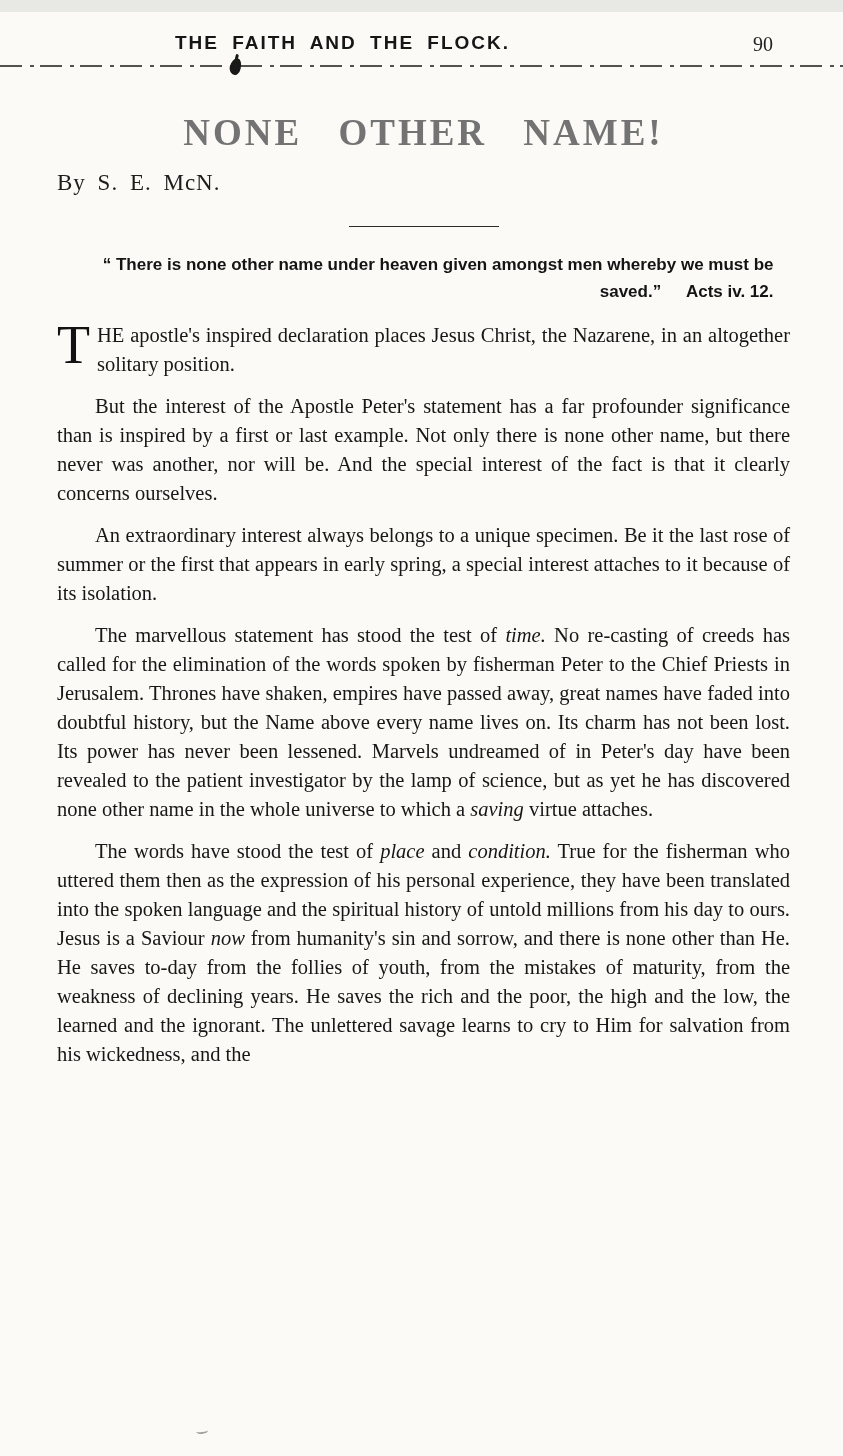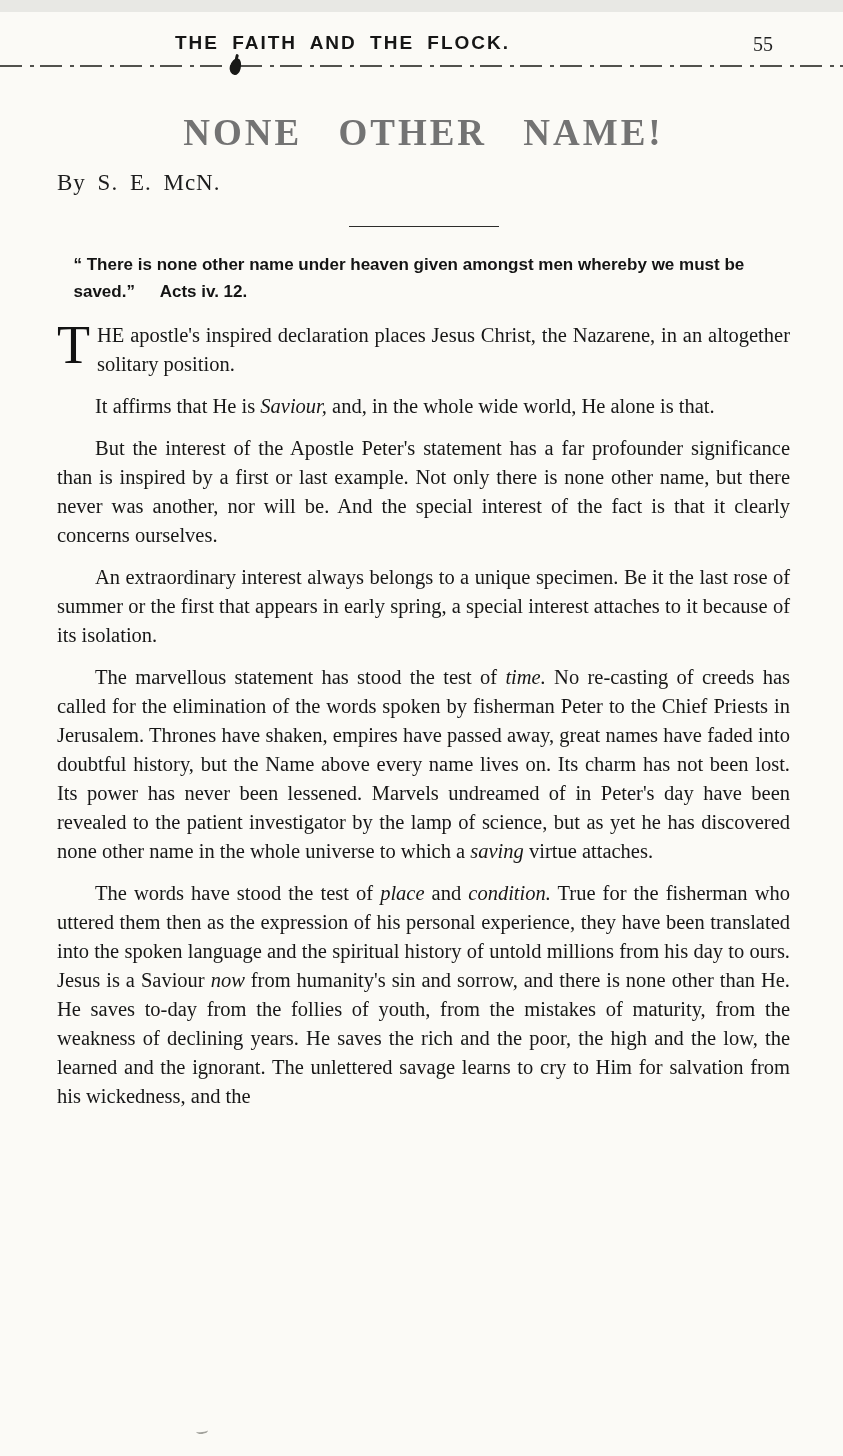--- a/index.html
+++ b/index.html
@@ -99,21 +99,21 @@
   .separator{
     display:block;
     margin:30px auto 0;
     width:150px;
     border:none;
     border-top:1.6px solid #2c2c2a;
   }
   .epigraph{
     margin:24px auto 0;
     max-width:700px;
-    text-align:left;
+    text-align:right;
     font-family:"Liberation Sans", sans-serif;
     font-weight:700;
     font-size:17px;
     line-height:27px;
     color:#141414;
   }
   .epigraph-ref{
     margin-left:20px;
     white-space:nowrap;
   }
@@ -154,41 +154,40 @@
     opacity:.8;
   }
 </style>
 </head>
 <body>
 
 <div class="page">
 
   <header class="running-head">
     <span class="head-title">THE FAITH AND THE FLOCK.</span>
-    <span class="page-number">55</span>
+    <span class="page-number">90</span>
   </header>
 
   <div class="head-rule"></div>
   <div class="ink-blot"></div>
 
   <main class="article">
     <h1 class="title">NONE OTHER NAME!</h1>
 
     <div class="byline">By S. E. McN.</div>
 
     <hr class="separator">
 
     <div class="epigraph">
       <span>“ There is none other name under heaven given amongst men whereby we must be saved.”</span>
       <span class="epigraph-ref">Acts iv. 12.</span>
     </div>
 
     <div class="body-text" id="paragraphs">
         <p class="body-para first"><span class="drop-cap">T</span><span>HE apostle's inspired declaration places Jesus Christ, the Nazarene, in an altogether solitary position.</span></p>
-        <p class="body-para"><span>It affirms that He is </span><em>Saviour,</em><span> and, in the whole wide world, He alone is that.</span></p>
         <p class="body-para"><span>But the interest of the Apostle Peter's statement has a far profounder significance than is inspired by a first or last example. Not only there is none other name, but there never was another, nor will be. And the special interest of the fact is that it clearly concerns ourselves.</span></p>
         <p class="body-para"><span>An extraordinary interest always belongs to a unique specimen. Be it the last rose of summer or the first that appears in early spring, a special interest attaches to it because of its isolation.</span></p>
         <p class="body-para"><span>The marvellous statement has stood the test of </span><em>time.</em><span> No re-casting of creeds has called for the elimination of the words spoken by fisherman Peter to the Chief Priests in Jerusalem. Thrones have shaken, empires have passed away, great names have faded into doubtful history, but the Name above every name lives on. Its charm has not been lost. Its power has never been lessened. Marvels undreamed of in Peter's day have been revealed to the patient investigator by the lamp of science, but as yet he has discovered none other name in the whole universe to which a </span><em>saving</em><span> virtue attaches.</span></p>
         <p class="body-para"><span>The words have stood the test of </span><em>place</em><span> and </span><em>condition.</em><span> True for the fisherman who uttered them then as the expression of his personal experience, they have been translated into the spoken language and the spiritual history of untold millions from his day to ours. Jesus is a Saviour </span><em>now</em><span> from humanity's sin and sorrow, and there is none other than He. He saves to-day from the follies of youth, from the mistakes of maturity, from the weakness of declining years. He saves the rich and the poor, the high and the low, the learned and the ignorant. The unlettered savage learns to cry to Him for salvation from his wickedness, and the</span></p>
       </div>
   </main>
 
   <div class="scan-mark"></div>
 
 </div>

